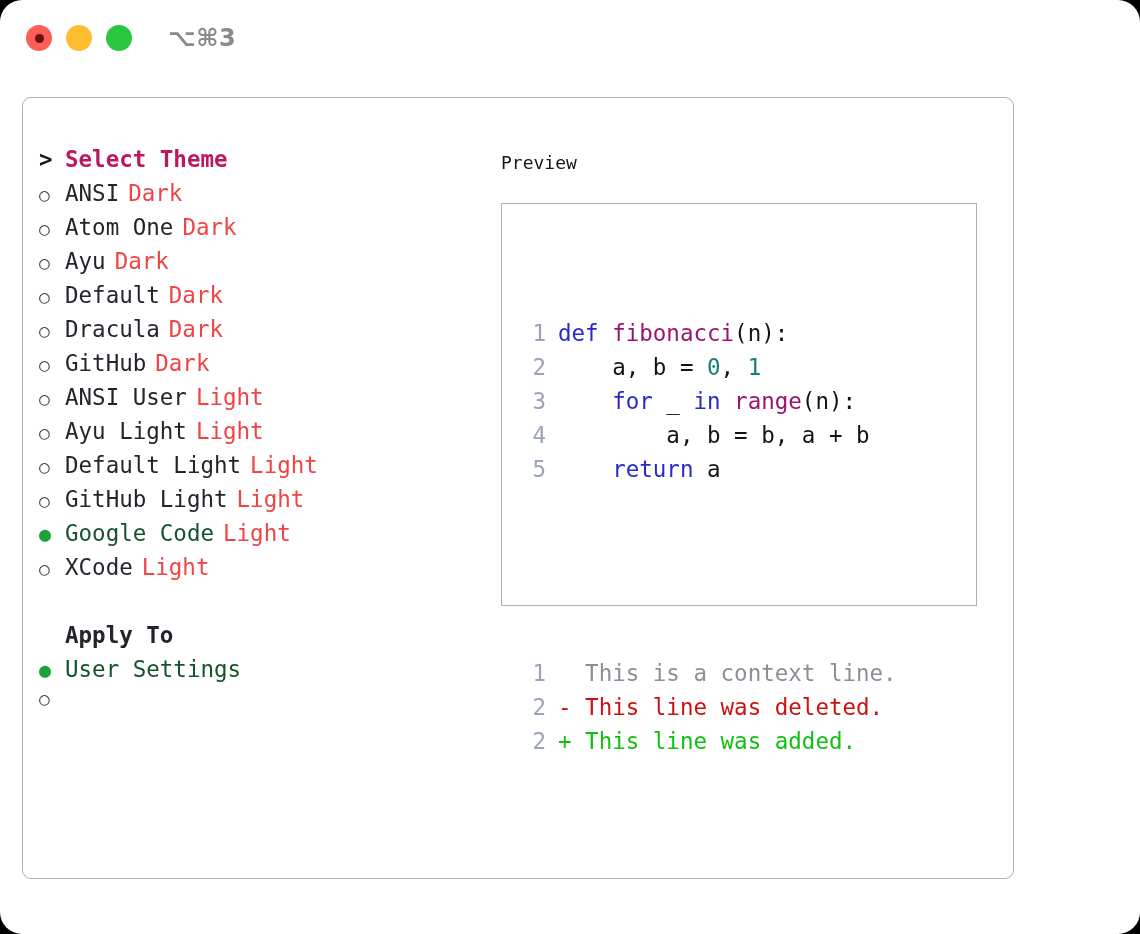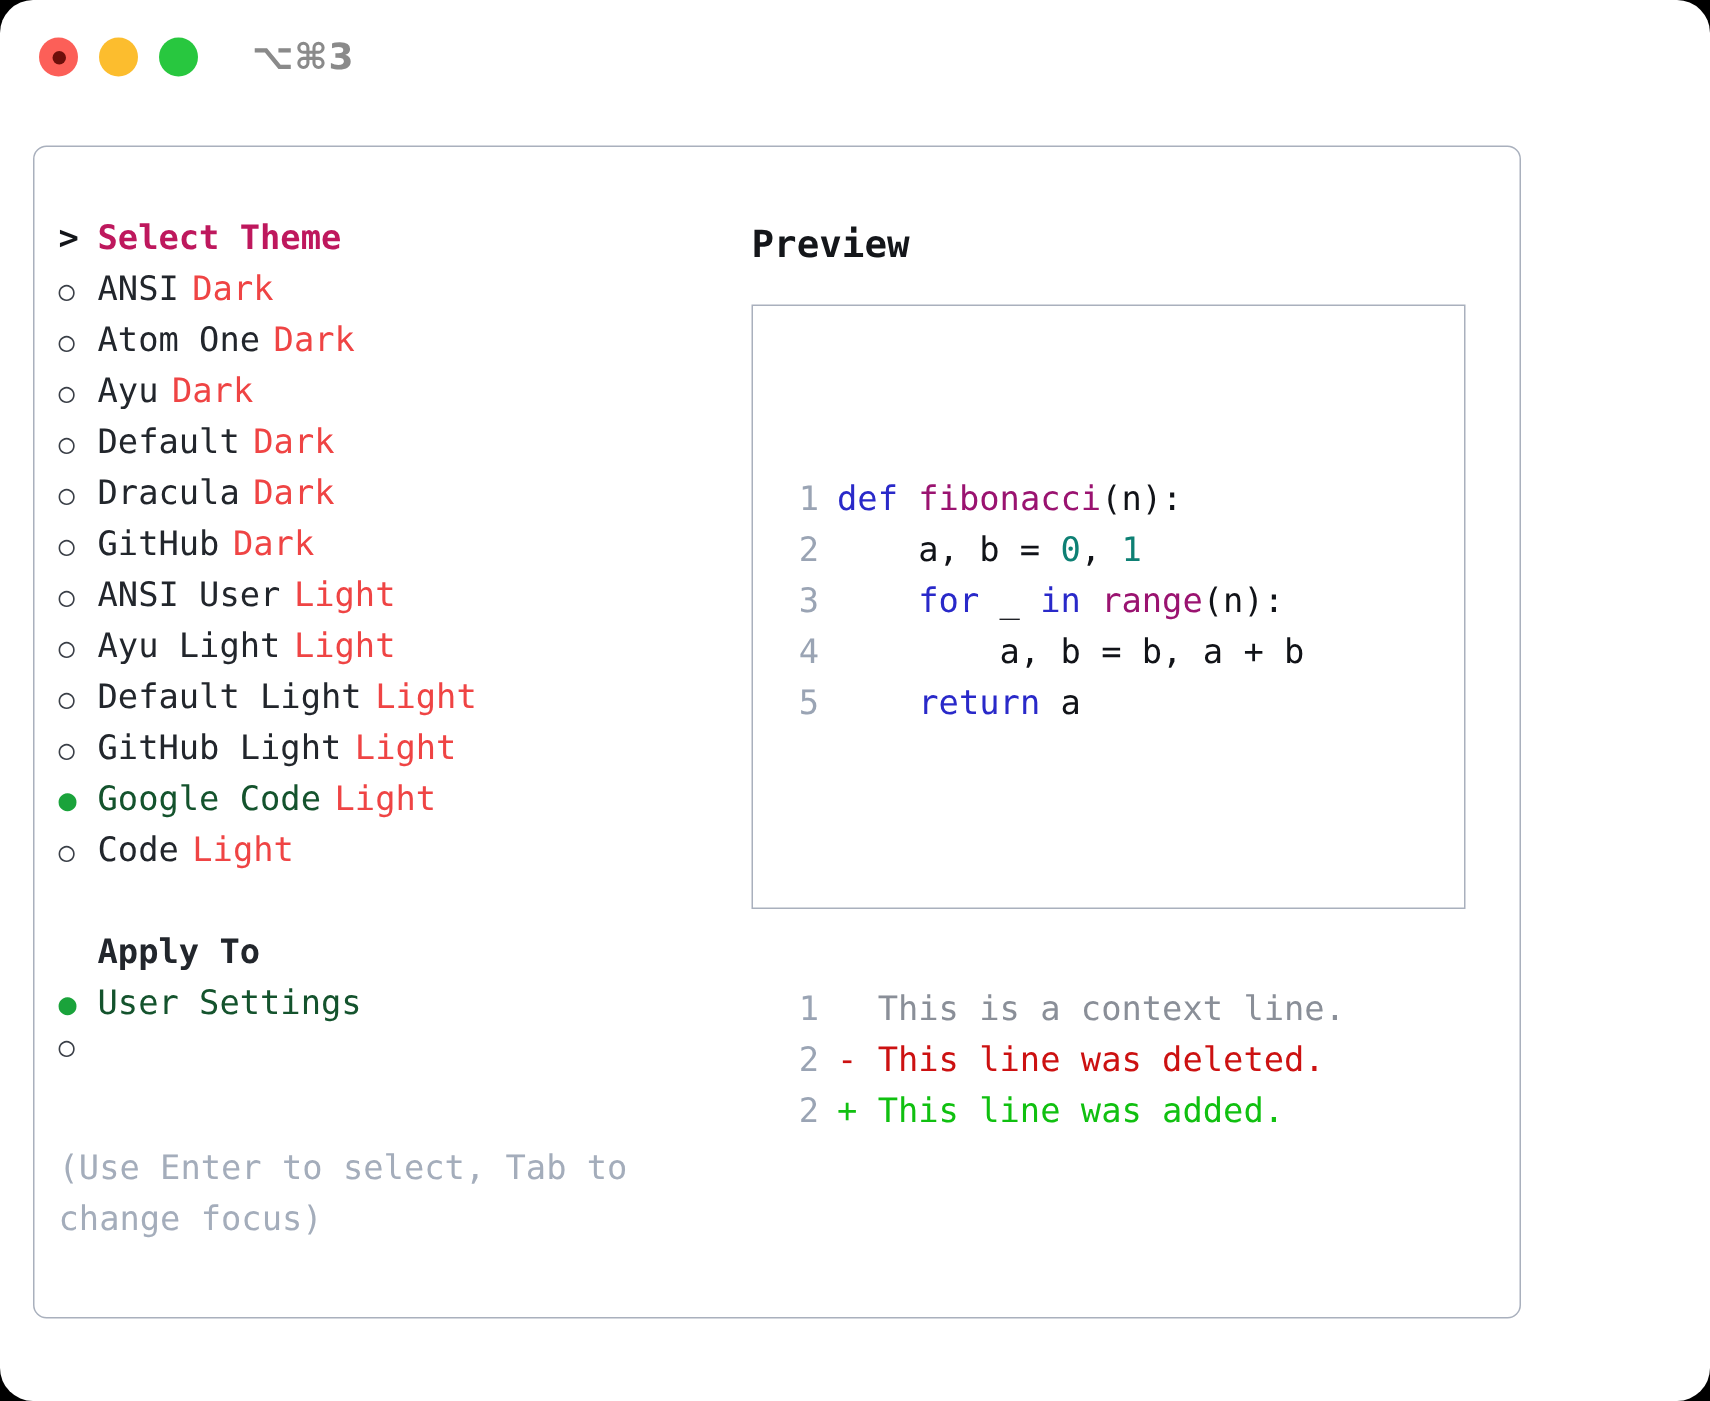--- a/index.html
+++ b/index.html
@@ -144,22 +144,22 @@
   }
 
   
   .right-col {
     position: absolute;
     left: 478px;
     top: 48px;
     width: 500px;
   }
   .preview-title {
-    font-size: 25px;
-    font-weight: 700;
+    font-size: 18px;
+    font-weight: 400;
     color: #14161a;
     height: 34px;
     line-height: 34px;
   }
   .preview-box {
     position: absolute;
     left: 0px;
     top: 57px;
     width: 476px;
     height: 403px;
@@ -224,40 +224,36 @@
             <div class="row"><span class="marker bullet-off">○</span><span class="label">Atom One</span><span class="meta">Dark</span></div>
             <div class="row"><span class="marker bullet-off">○</span><span class="label">Ayu</span><span class="meta">Dark</span></div>
             <div class="row"><span class="marker bullet-off">○</span><span class="label">Default</span><span class="meta">Dark</span></div>
             <div class="row"><span class="marker bullet-off">○</span><span class="label">Dracula</span><span class="meta">Dark</span></div>
             <div class="row"><span class="marker bullet-off">○</span><span class="label">GitHub</span><span class="meta">Dark</span></div>
             <div class="row"><span class="marker bullet-off">○</span><span class="label">ANSI User</span><span class="meta">Light</span></div>
             <div class="row"><span class="marker bullet-off">○</span><span class="label">Ayu Light</span><span class="meta">Light</span></div>
             <div class="row"><span class="marker bullet-off">○</span><span class="label">Default Light</span><span class="meta">Light</span></div>
             <div class="row"><span class="marker bullet-off">○</span><span class="label">GitHub Light</span><span class="meta">Light</span></div>
             <div class="row"><span class="marker bullet-on">●</span><span class="label sel">Google Code</span><span class="meta">Light</span></div>
-            <div class="row"><span class="marker bullet-off">○</span><span class="label">Code</span><span class="meta">Light</span></div>
+            <div class="row"><span class="marker bullet-off">○</span><span class="label">XCode</span><span class="meta">Light</span></div>
           </div>
 
         <div class="spacer"></div>
 
         <div class="section-title">
           <span class="marker"></span>
           <span class="label">Apply To</span>
         </div>
 
         <div id="apply-to-list">
             <div class="row"><span class="marker bullet-on">●</span><span class="label sel">User Settings</span></div>
             <div class="row"><span class="marker bullet-off">○</span></div>
           </div>
       </div>
 
-      <div class="hint">
-        <div>(Use Enter to select, Tab to</div>
-        <div>change focus)</div>
-      </div>
 
       <div class="right-col">
         <div class="preview-title">Preview</div>
 
         <div class="preview-box">
           <div class="code-area">
             <div id="code-lines"><div class="cline"><span class="lnum">1</span><span><span class="tok-kw">def</span><span class="tok-plain"> </span><span class="tok-fn">fibonacci</span><span class="tok-plain">(n):</span></span></div><div class="cline"><span class="lnum">2</span><span><span class="tok-plain">    a, b = </span><span class="tok-num">0</span><span class="tok-plain">, </span><span class="tok-num">1</span></span></div><div class="cline"><span class="lnum">3</span><span><span class="tok-plain">    </span><span class="tok-kw">for</span><span class="tok-plain"> _ </span><span class="tok-kw">in</span><span class="tok-plain"> </span><span class="tok-fn">range</span><span class="tok-plain">(n):</span></span></div><div class="cline"><span class="lnum">4</span><span><span class="tok-plain">        a, b = b, a + b</span></span></div><div class="cline"><span class="lnum">5</span><span><span class="tok-plain">    </span><span class="tok-kw">return</span><span class="tok-plain"> a</span></span></div></div>
             <div class="gap-line"></div>
             <div id="diff-lines"><div class="cline"><span class="lnum">1</span><span class="diff-ctx"> </span><span class="diff-ctx"> This is a context line.</span></div><div class="cline"><span class="lnum">2</span><span class="diff-del">-</span><span class="diff-del"> This line was deleted.</span></div><div class="cline"><span class="lnum">2</span><span class="diff-add">+</span><span class="diff-add"> This line was added.</span></div></div>
           </div>

